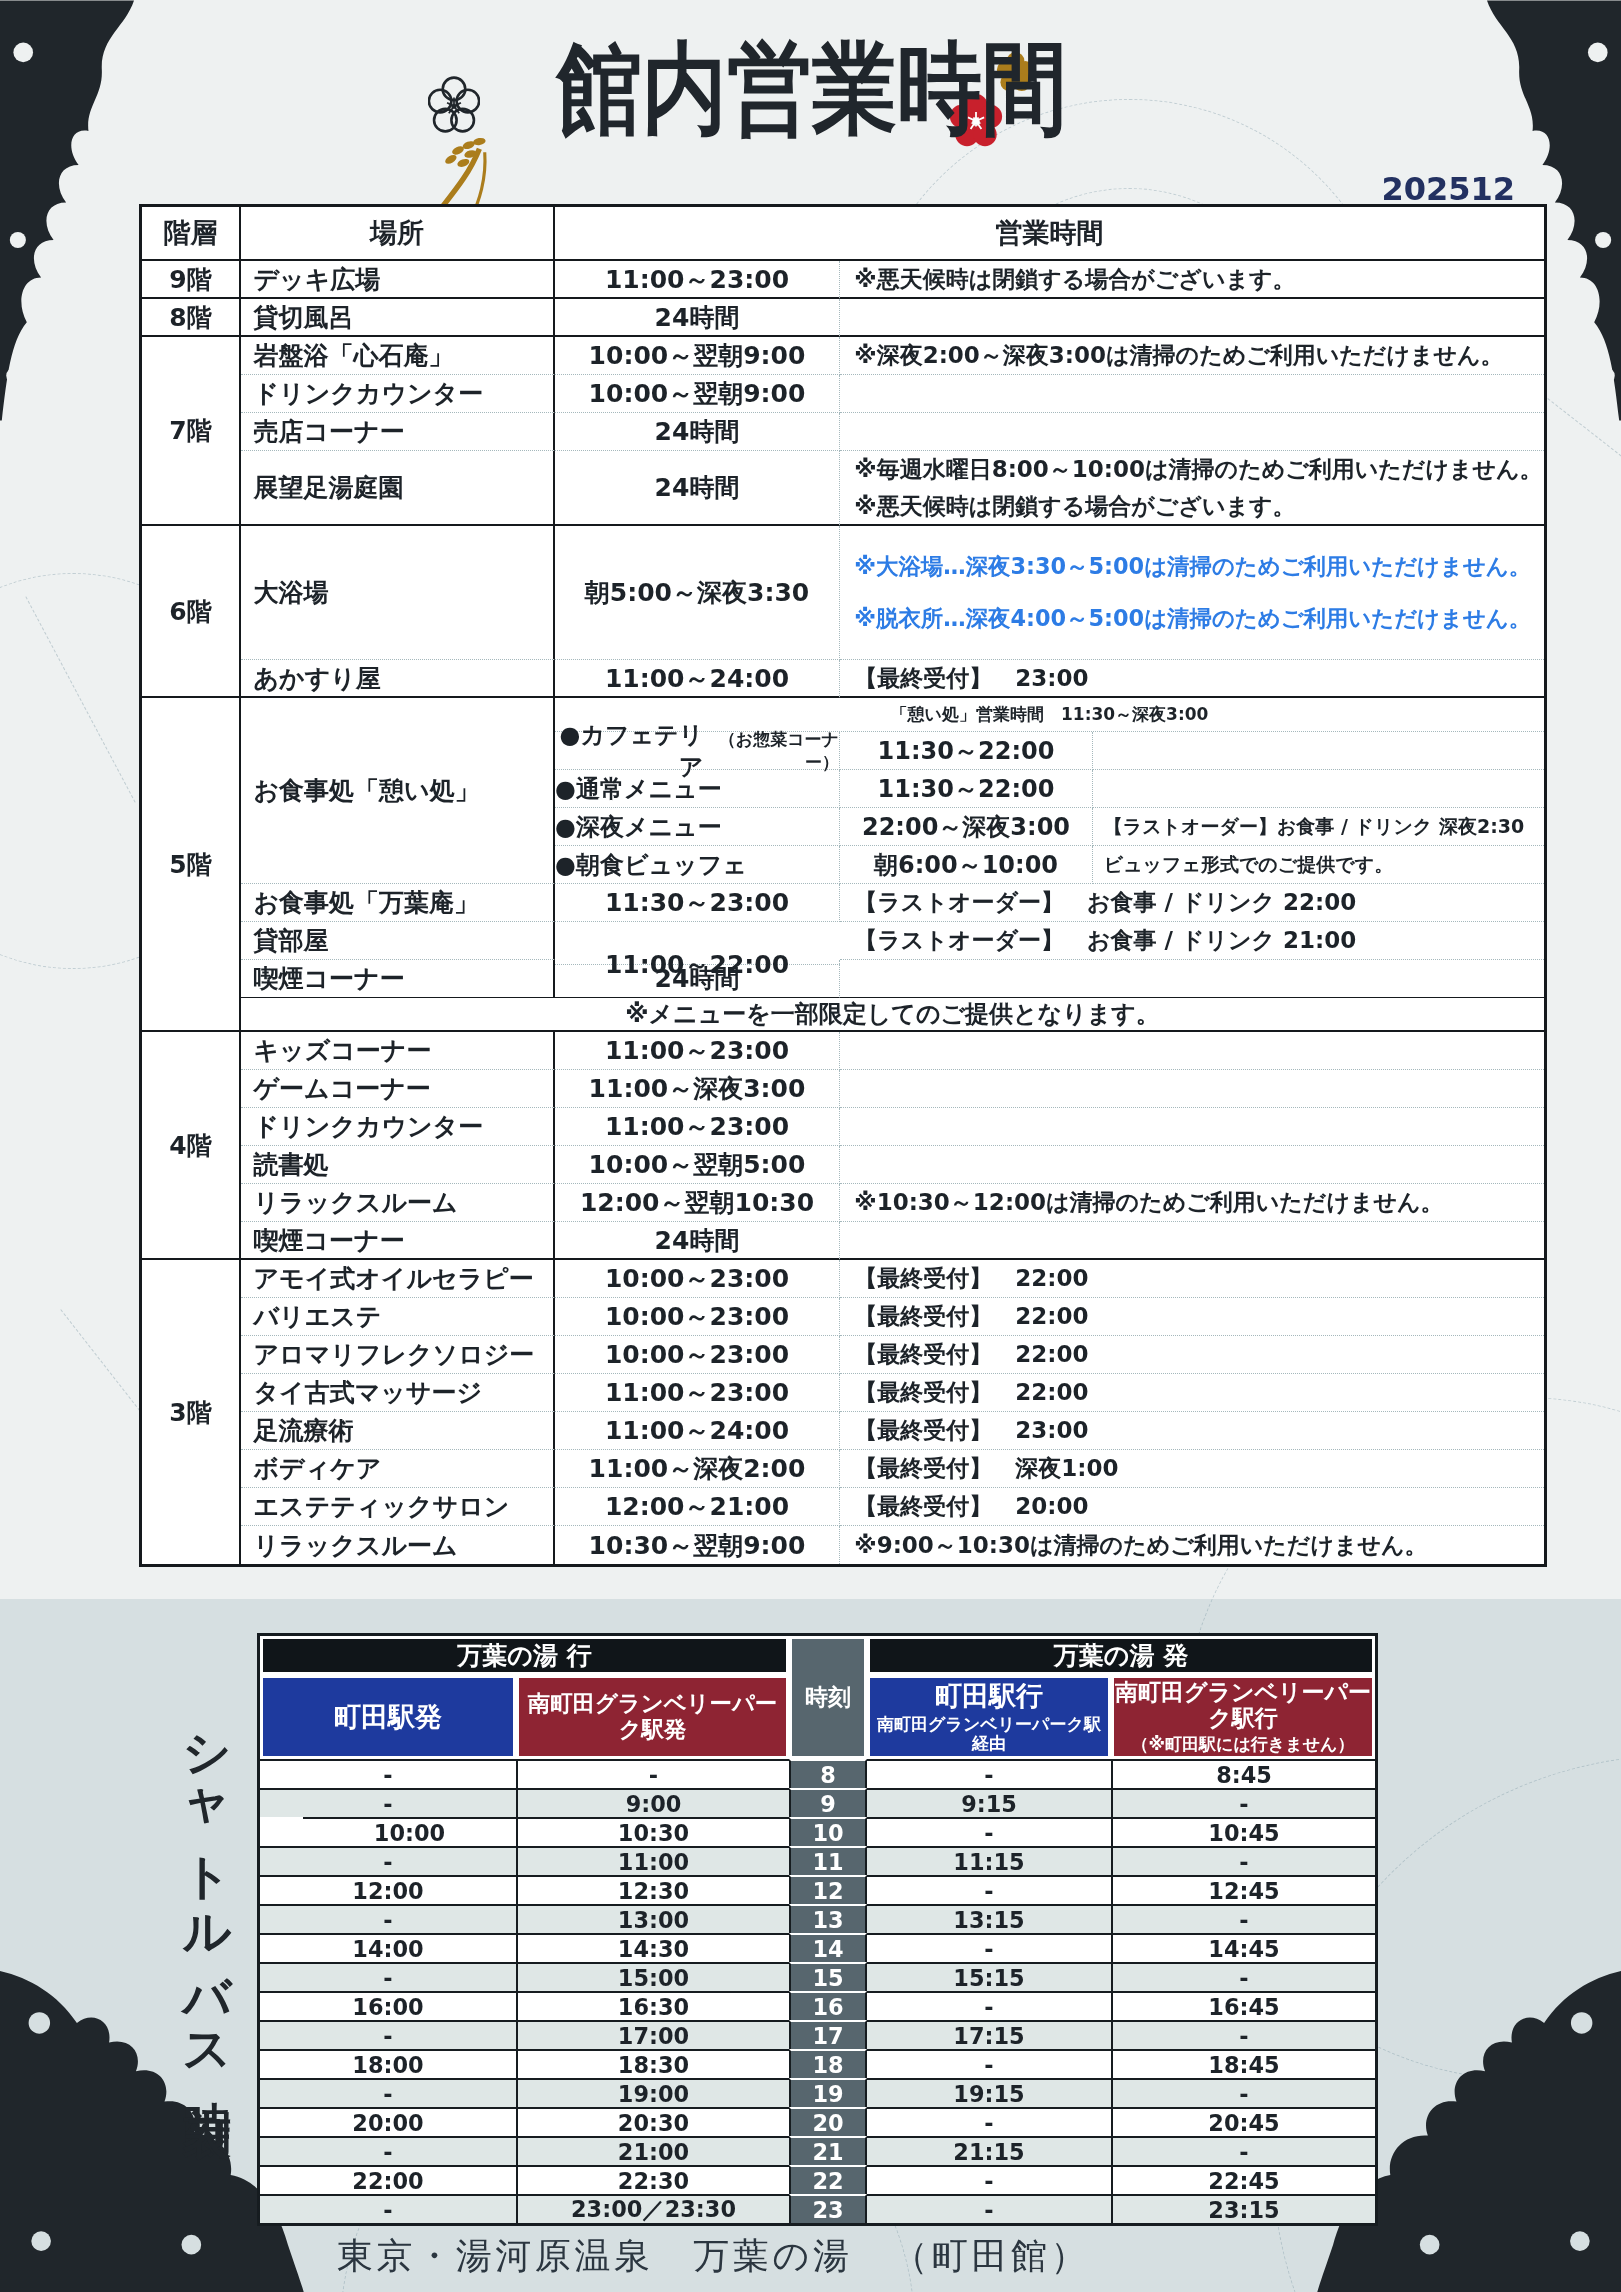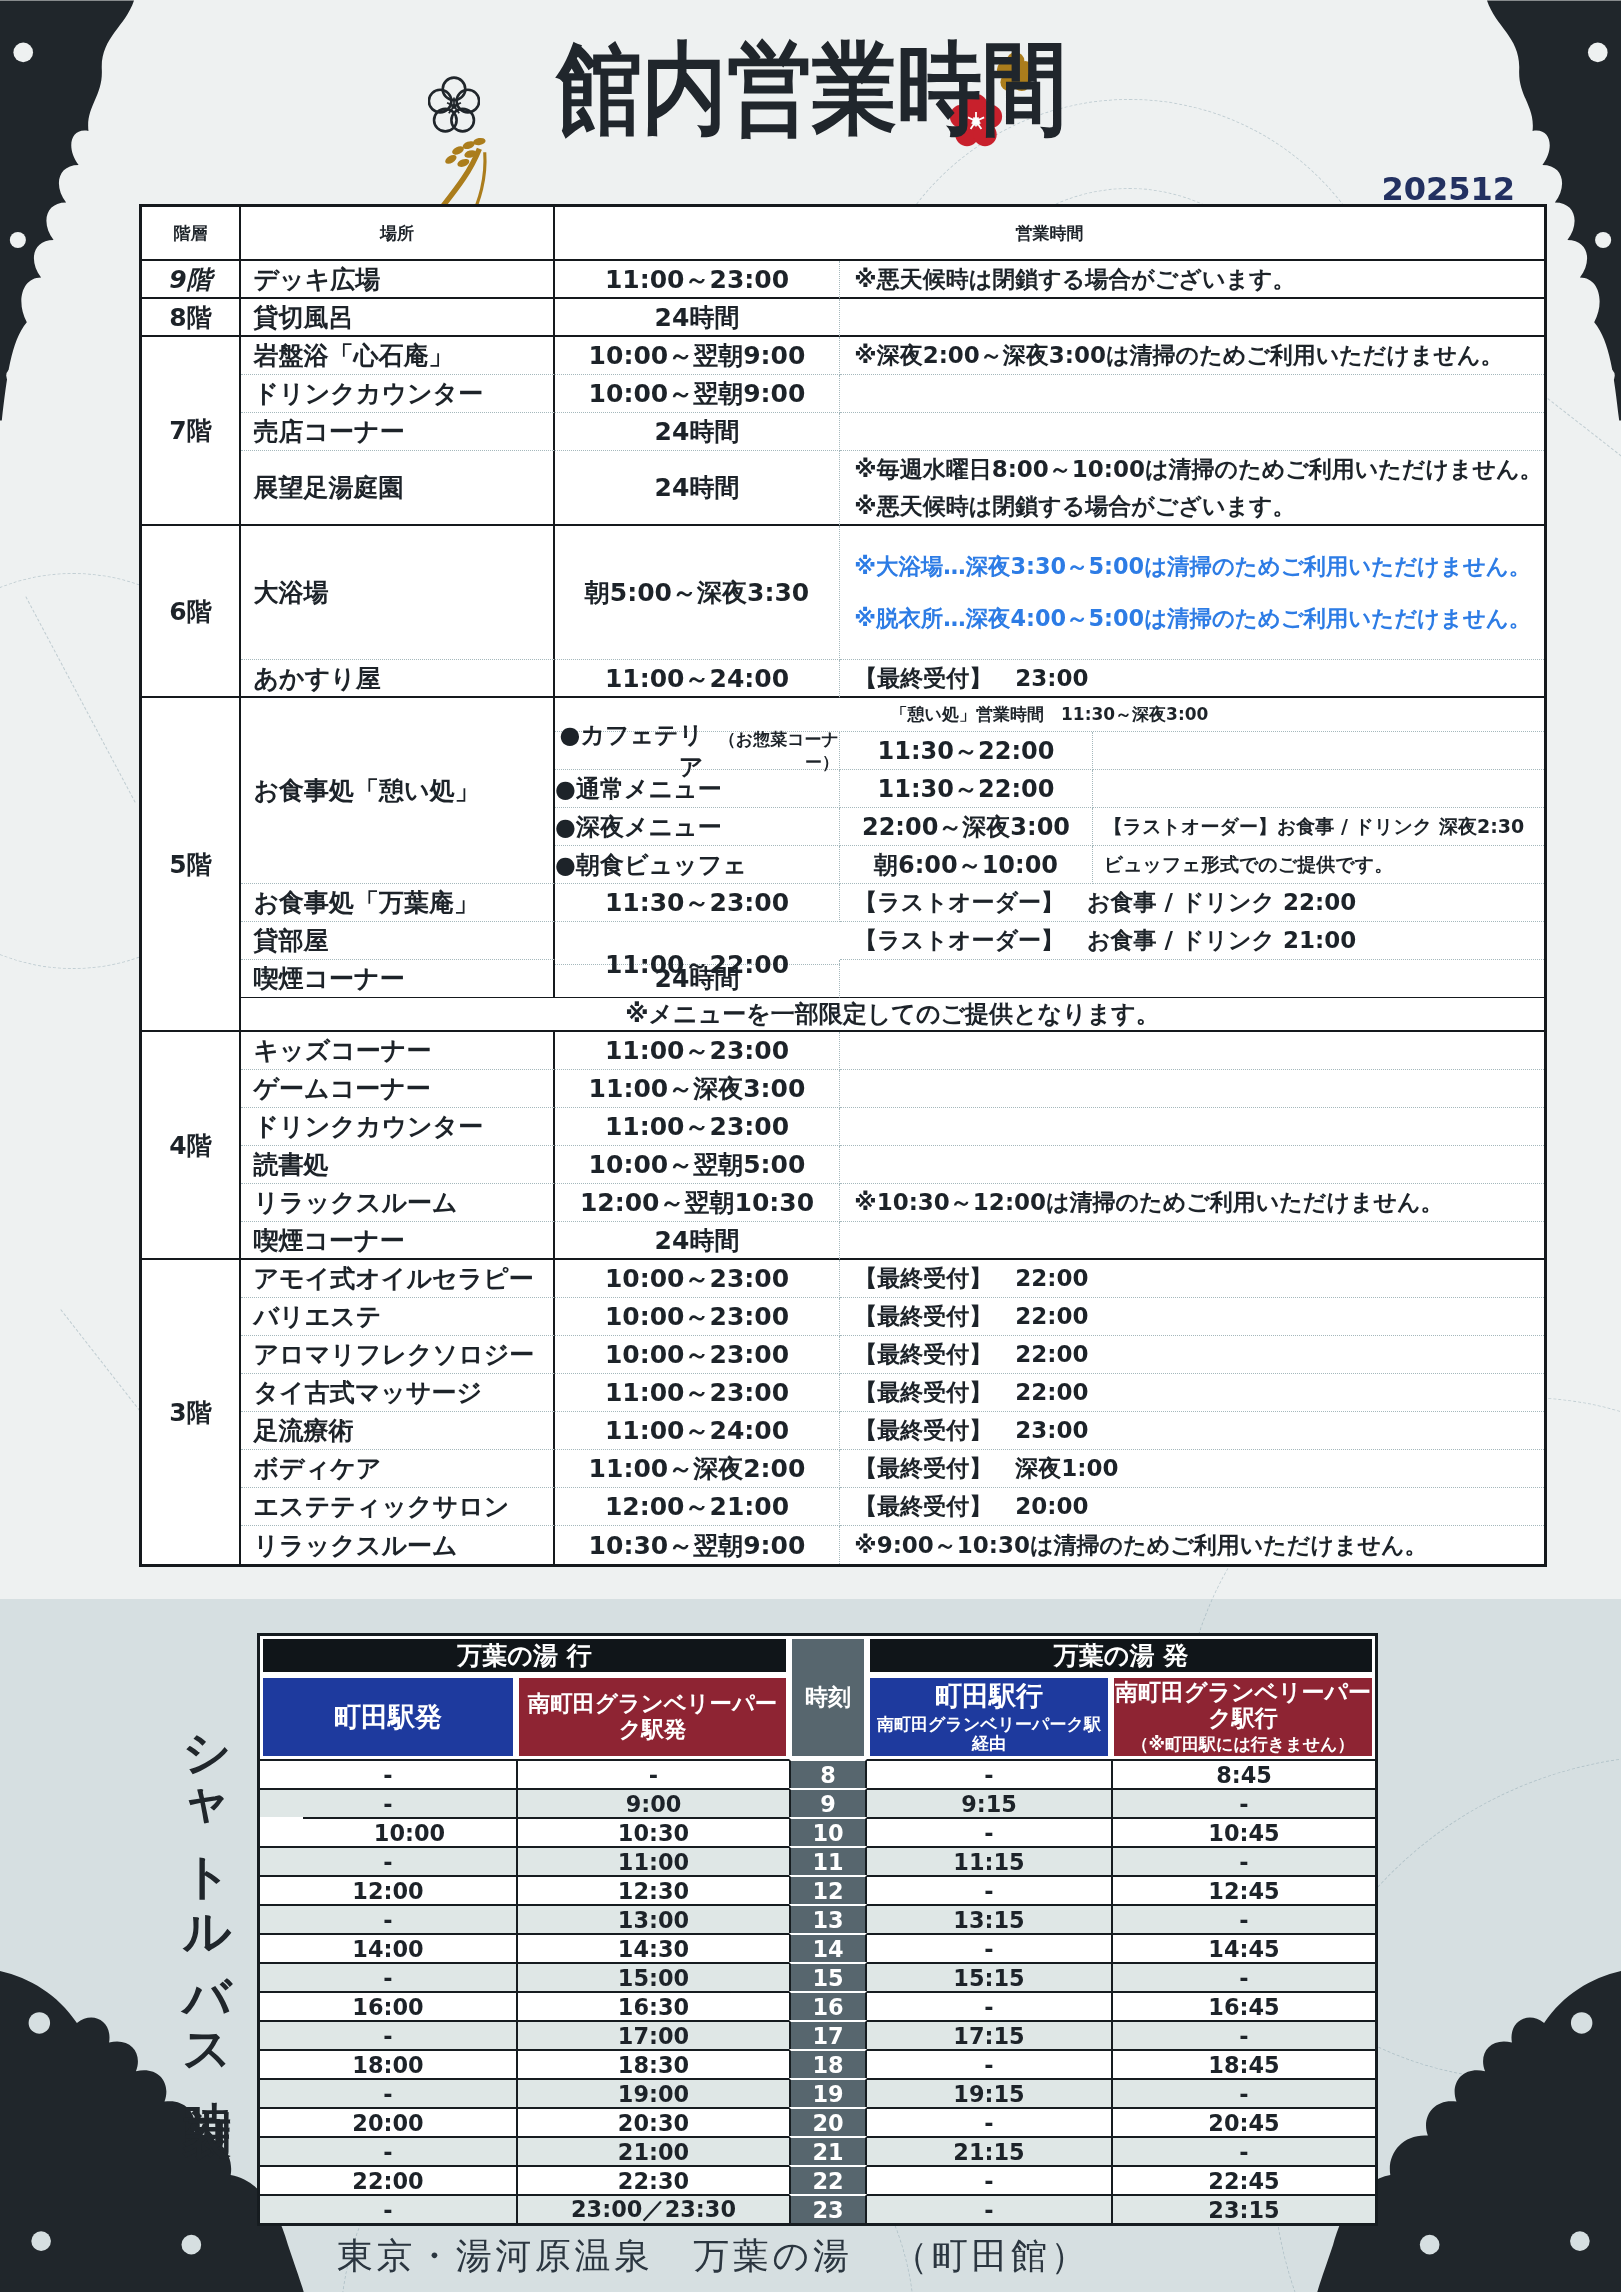--- a/index.html
+++ b/index.html
@@ -11,21 +11,21 @@
   .dashline{position:absolute;border-top:1.8px dashed rgba(122,150,162,.40);}
   
   .page-title{position:absolute;left:557px;top:23px;font-size:100px;font-weight:900;
               letter-spacing:0;color:#20262c;transform:scaleX(.85);transform-origin:left top;white-space:nowrap;}
   .date-code{position:absolute;right:106px;top:170px;font-size:32px;font-weight:bold;color:#233161;}
   
   .htable{position:absolute;left:139px;top:204px;display:grid;
           grid-template-columns:99px 314px 285px 253px 451px;
           border:3.6px solid #15191d;background:#fff;}
   .c{display:flex;align-items:center;box-sizing:border-box;font-weight:bold;}
-  .hcell{justify-content:center;font-size:17px;border-bottom:2.7px solid #15191d;}
+  .hcell{justify-content:center;font-size:27px;border-bottom:2.7px solid #15191d;}
   .floor-h,.place-h{border-right:2.7px solid #15191d;}
   .floor{justify-content:center;font-size:25px;border-right:2.7px solid #15191d;}
   .place{padding-left:12.5px;font-size:25px;border-right:2.7px solid #15191d;}
   .time{justify-content:center;font-size:25px;border-right:1.8px dotted #a5b8bc;}
   .note{padding-left:14.3px;font-size:23px;white-space:pre-line;line-height:1.6;}
   .note.big{line-height:2.3;font-size:22.4px;}
   .blue{color:#2d7ce5;}
   .subname{padding-left:0;font-size:24px;border-right:1.8px dotted #a5b8bc;gap:0;text-align:right;}
   .subname .small{font-size:17px;}
   .subtime{justify-content:center;font-size:24px;border-right:1.8px dotted #a5b8bc;}
@@ -163,21 +163,21 @@
     <circle cx="30" cy="31" r="3.5" fill="#ffffff"></circle>
   </svg>
 
   <div class="page-title">館内営業時間</div>
   <div class="date-code">202512</div>
 
   <div class="htable" id="hours-grid" style="grid-template-rows: 54px 38px 38px 38px 38px 38px 75px 134px 38px 34px 38px 38px 38px 38px 38px 38px 38px 34px 38px 38px 38px 38px 38px 38px 38px 38px 38px 38px 38px 38px 38px 38px;">
     <div class="c hcell floor-h" style="grid-column:1;grid-row:1;">階層</div>
     <div class="c hcell place-h" style="grid-column:2;grid-row:1;">場所</div>
     <div class="c hcell" style="grid-column:3 / span 3;grid-row:1;">営業時間</div>
-  <div class="c floor sep-solid" style="grid-area: 2 / 1 / span 1; font-style: italic;">9階</div>
+  <div class="c floor sep-solid" style="grid-area: 2 / 1 / span 1;">9階</div>
       <div class="c place sep-solid" style="grid-area: 2 / 2;">デッキ広場</div>
       <div class="c time sep-solid" style="grid-area: 2 / 3;">11:00～23:00</div>
       <div class="c note sep-solid" style="grid-area: 2 / 4 / auto / span 2;">※悪天候時は閉鎖する場合がございます。</div>
       <div class="c floor sep-solid" style="grid-area: 3 / 1 / span 1;">8階</div>
       <div class="c place sep-solid" style="grid-area: 3 / 2;">貸切風呂</div>
       <div class="c time sep-solid" style="grid-area: 3 / 3;">24時間</div>
       <div class="c note sep-solid" style="grid-area: 3 / 4 / auto / span 2;"></div>
       <div class="c floor sep-solid" style="grid-area: 4 / 1 / span 4;">7階</div>
       <div class="c place sep-dot" style="grid-area: 4 / 2;">岩盤浴「心石庵」</div>
       <div class="c time sep-dot" style="grid-area: 4 / 3;">10:00～翌朝9:00</div>

